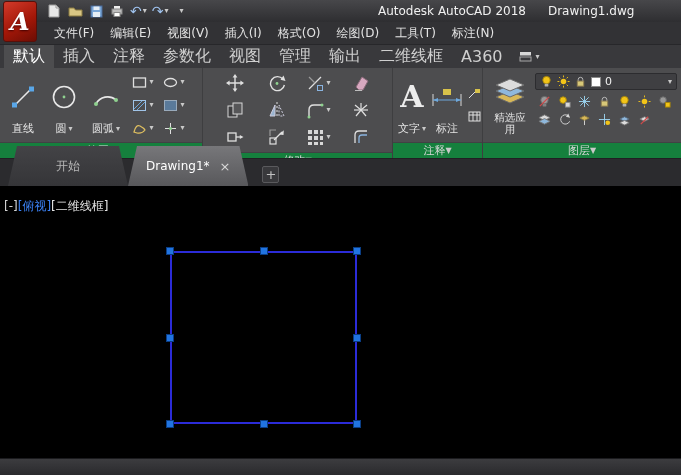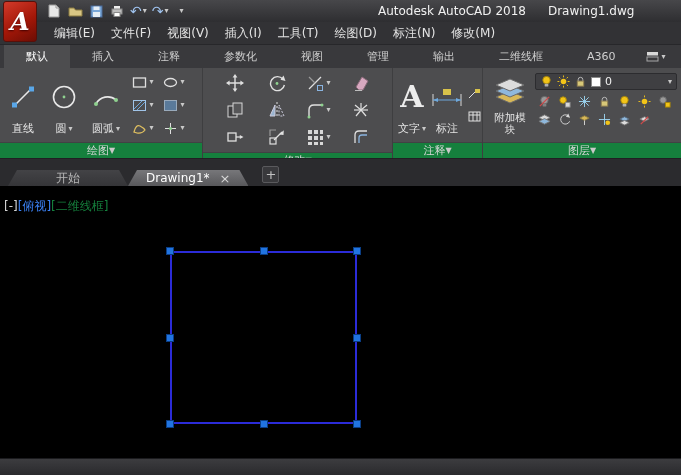--- a/index.html
+++ b/index.html
@@ -23,21 +23,21 @@
   .title-text .doc{margin-left:22px}
 
   
   .menubar{position:absolute;top:22px;left:0;right:0;height:23px;background:#323235;
     border-bottom:1px solid #27272a;display:flex;align-items:center;padding-left:46px}
   .menu-item{padding:3px 8px;color:#e3e3e3;font-size:12px;white-space:nowrap}
 
   
   .ribbon-tabs{position:absolute;top:45px;left:0;right:0;height:23px;background:#39393c;
     display:flex;align-items:stretch;padding-left:4px}
-  .rtab{display:flex;align-items:center;padding:0 22px;font-size:11px;color:#cfcfcf;white-space:nowrap}
+  .rtab{display:flex;align-items:center;padding:0 9px;font-size:16px;color:#cfcfcf;white-space:nowrap}
   .rtab.active{background:#4d4d4f;color:#ffffff}
   .ribbon-opts{display:flex;align-items:center;gap:3px;padding:0 8px}
 
   
   .ribbon{position:absolute;top:68px;left:0;right:0;height:90px;background:#4d4d4f;display:flex}
   .panel{display:flex;flex-direction:column;border-right:1px solid #3e3e40}
   .panel-body{flex:1;display:flex;padding:3px 4px;gap:2px}
   .panel-label{height:16px;background:#15803d;border-top:1px solid #414144;
     display:flex;align-items:center;justify-content:center;font-size:11px;color:#d8d8d8}
   .tool-big{display:flex;flex-direction:column;align-items:center;justify-content:space-between;
@@ -53,34 +53,34 @@
   .layer-right{display:flex;flex-direction:column;gap:3px;padding-top:2px;flex:1}
   .layer-select{height:17px;background:#3f3f42;border:1px solid #2c2c2f;border-radius:2px;
     display:flex;align-items:center;gap:4px;padding:0 4px;font-size:11px;color:#f0f0f0}
   .layer-select .spacer{flex:1}
   .swatch{width:10px;height:10px;background:#fff;border:1px solid #8a8a8a}
   .layer-grid{display:grid;grid-template-columns:repeat(7,19px);grid-auto-rows:17px;gap:1px}
 
   
   .filetabs{position:absolute;top:158px;left:0;right:0;height:28px;background:#2b2b2e;
     border-top:1px solid #202023;display:flex;align-items:flex-end;padding-left:8px}
-  .ftab{height:16px;display:flex;align-items:center;gap:10px;padding:0 18px;font-size:12px;
+  .ftab{height:40px;display:flex;align-items:center;gap:10px;padding:0 18px;font-size:12px;
     clip-path:polygon(9px 0,calc(100% - 9px) 0,100% 100%,0 100%)}
   .ftab.start{background:linear-gradient(#434346,#353538);color:#b8b8b8;min-width:120px;justify-content:center}
   .ftab.active{background:linear-gradient(#77777a,#58585b);color:#ffffff}
   .ftab .close{color:#d8d8d8;font-size:13px;line-height:1}
   .add-tab{width:17px;height:17px;margin:0 0 3px 14px;border:1px solid #5a5a5d;border-radius:2px;
     display:flex;align-items:center;justify-content:center;color:#c2c2c2;font-size:13px;background:#39393c}
 
   
   .canvas{position:absolute;top:186px;left:0;right:0;height:272px;background:#000}
   .vp-label{position:absolute;top:12px;left:4px;font-size:12px;letter-spacing:0;white-space:nowrap}
   .vp-label .ctl{color:#d4d4d4}
   .vp-label .view{color:#3b82f6}
-  .vp-label .style{color:#15803d}
+  .vp-label .style{color:#e5e5e5}
   .sel-rect{position:absolute;left:170px;top:65px;width:187px;height:173px}
   .rect-outline{position:absolute;inset:0;border:2px solid #2b2bd8}
   .grip{position:absolute;width:8px;height:8px;background:#2174e0;border:1px solid #0a3e85;
     transform:translate(-50%,-50%)}
 
   
   .bottombar{position:absolute;top:458px;left:0;right:0;height:17px;
     background:linear-gradient(#3c3c3f,#2a2a2d);border-top:1px solid #1b1b1e}
 </style>
 </head>
@@ -127,28 +127,28 @@
     <div class="qat-btn">
       <span class="caret">▾</span>
     </div>
   </div>
   <div class="title-text">
     <span>Autodesk AutoCAD 2018</span><span class="doc">Drawing1.dwg</span>
   </div>
 </div>
 
 <div class="menubar">
+  <span class="menu-item">文件(F)</span>
   <span class="menu-item">编辑(E)</span>
-  <span class="menu-item">文件(F)</span>
   <span class="menu-item">视图(V)</span>
   <span class="menu-item">插入(I)</span>
+  <span class="menu-item">格式(O)</span>
+  <span class="menu-item">绘图(D)</span>
   <span class="menu-item">工具(T)</span>
-  <span class="menu-item">绘图(D)</span>
   <span class="menu-item">标注(N)</span>
-  <span class="menu-item">修改(M)</span>
 </div>
 
 <div class="ribbon-tabs">
   <span class="rtab active">默认</span>
   <span class="rtab">插入</span>
   <span class="rtab">注释</span>
   <span class="rtab">参数化</span>
   <span class="rtab">视图</span>
   <span class="rtab">管理</span>
   <span class="rtab">输出</span>
@@ -415,21 +415,21 @@
   <div class="panel" style="width:198px;border-right:none">
     <div class="panel-body">
       <div class="tool-big" style="width:46px">
         <span class="ico-slot">
             <svg width="32" height="28" viewBox="0 0 32 28">
               <polygon points="16,14 30,20 16,26 2,20" fill="#d8b858" stroke="#6a6a6a"></polygon>
               <polygon points="16,8 30,14 16,20 2,14" fill="#8fb8dc" stroke="#6a6a6a"></polygon>
               <polygon points="16,2 30,8 16,14 2,8" fill="#dcdcdc" stroke="#6a6a6a"></polygon>
             </svg>
           </span>
-        <span class="two-line">附加模块</span>
+        <span class="two-line">精选应用</span>
       </div>
       <div class="layer-right">
         <div class="layer-select">
           <svg width="13" height="13" viewBox="0 0 14 14">
               <circle cx="7" cy="5.5" r="4" fill="#f2c418" stroke="#a8860a"></circle>
               <rect x="5" y="9.5" width="4" height="3" rx="1" fill="#b0b0b0"></rect>
             </svg>
           <svg width="13" height="13" viewBox="0 0 14 14">
               <circle cx="7" cy="7" r="3" fill="#f2c418"></circle>
               <g stroke="#f2c418">

